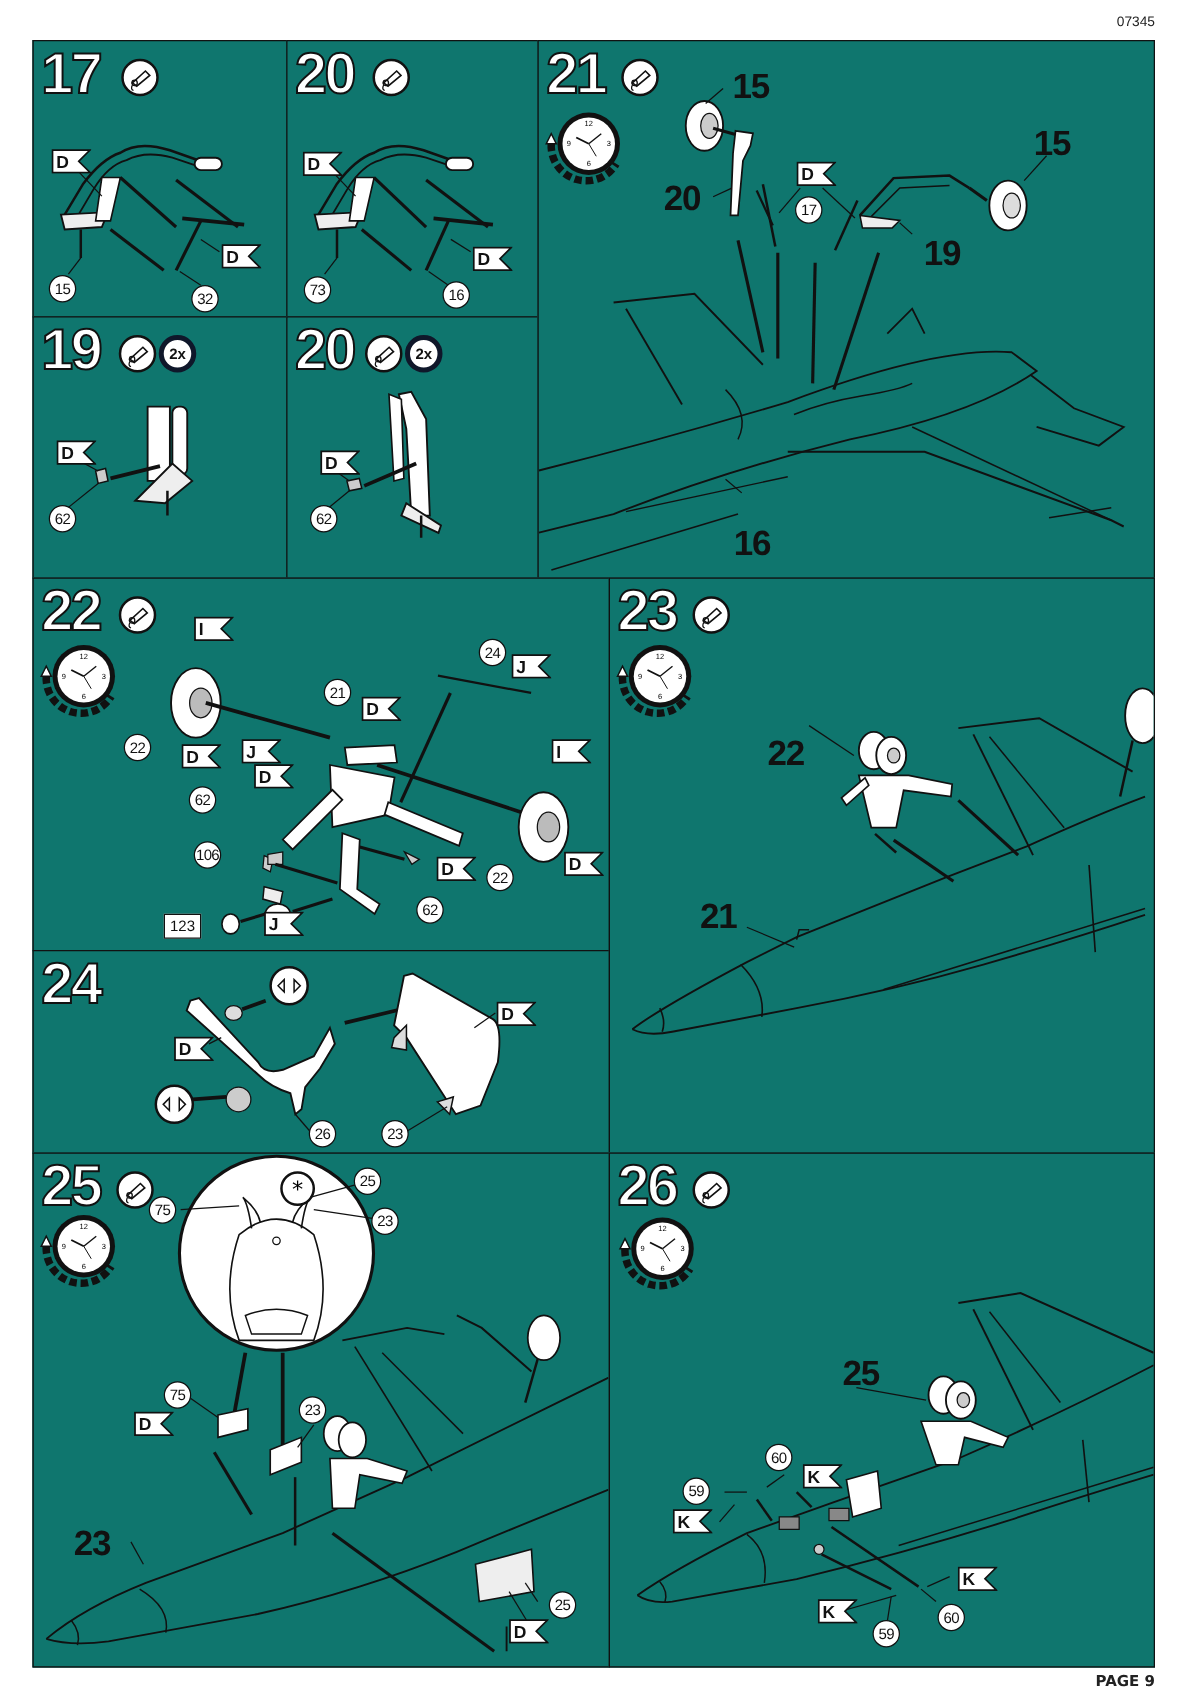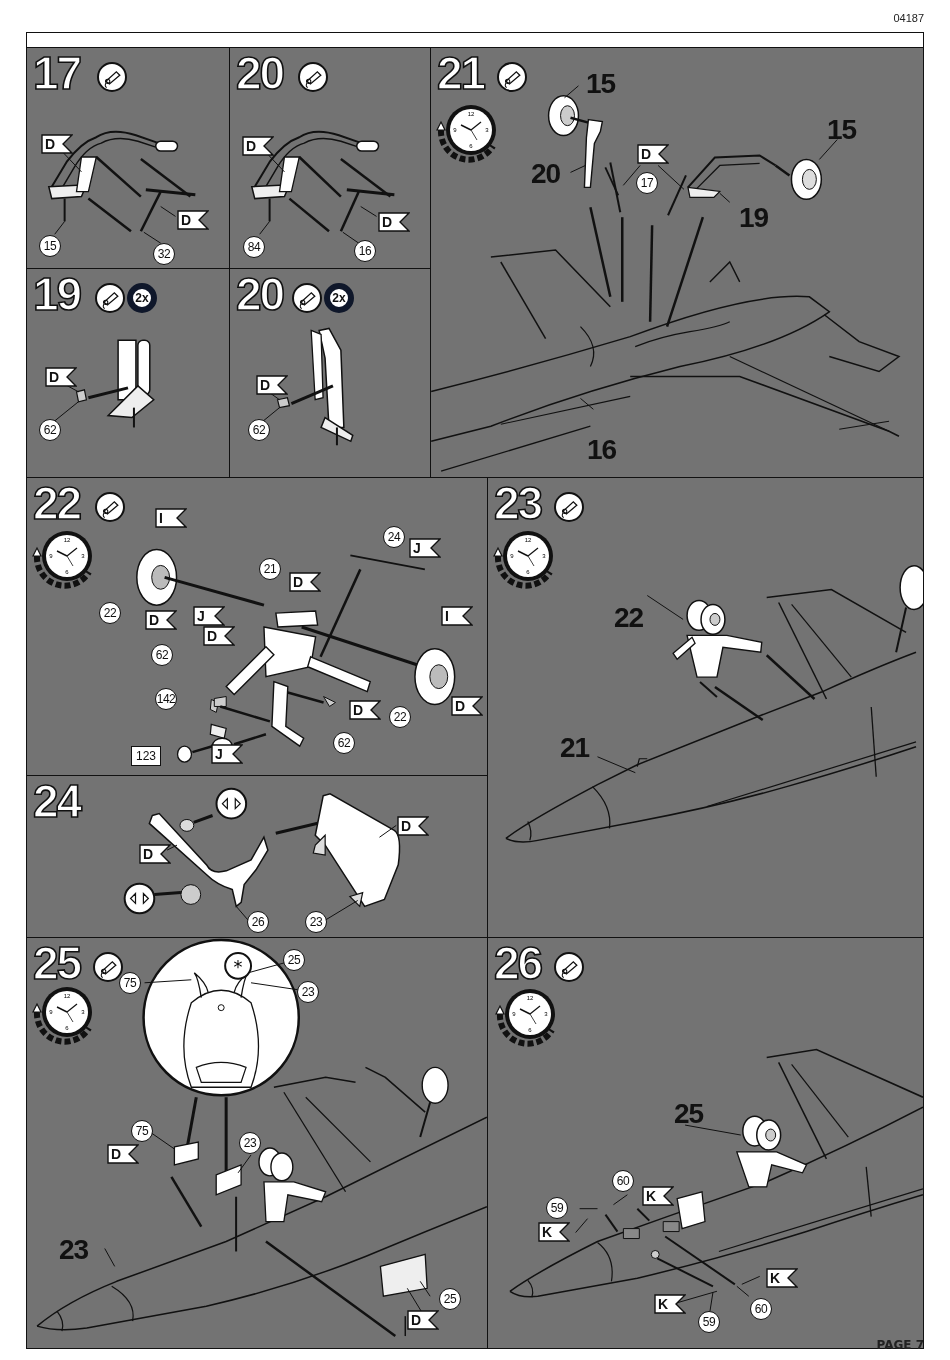--- a/index.html
+++ b/index.html
@@ -1,39 +1,39 @@
 <!DOCTYPE html>
 <html><head>
 <meta charset="utf-8">
 <style>
   html, body { margin:0; padding:0; background:#ffffff; }
   body { width:950px; height:1360px; position:relative; overflow:hidden; font-family:"Liberation Sans", sans-serif; color:#111; }
   .doc-code { position:absolute; right:26px; top:12px; font-size:11px; font-family:"Liberation Sans", sans-serif; color:#222; }
   .page-num { position:absolute; right:26px; bottom:8px; font-size:12px; font-weight:bold; font-family:"DejaVu Sans", sans-serif; color:#222; }
   .frame { position:absolute; left:26px; top:32px; width:898px; height:1302px; border:1.5px solid #111; box-sizing:border-box; }
-  .panel { position:absolute; border:1.5px solid #111; box-sizing:border-box; background:#737373; overflow:hidden;margin-top:15px; }
+  .panel { position:absolute; border:1.5px solid #111; box-sizing:border-box; background:#0f766e; overflow:hidden; }
   .step-num { position:absolute; left:6px; top:2px; font-family:"Liberation Sans", sans-serif; font-size:46px; font-weight:bold; color:#fff;
     -webkit-text-stroke:1.6px #111; letter-spacing:-2px; line-height:1; }
   .glue-icon { position:absolute; width:30px; height:30px; border:2px solid #111; border-radius:50%; box-sizing:border-box; background:#fff; }
   .glue-icon svg { width:100%; height:100%; display:block; }
-  .qty-badge { position:absolute; width:30px; height:30px; border:6px solid #0f172a; border-radius:50%; box-sizing:border-box; font-size:12px; font-weight:bold; display:flex; align-items:center; justify-content:center; background:#fff; }
+  .qty-badge { position:absolute; width:30px; height:30px; border:4px solid #0f172a; border-radius:50%; box-sizing:border-box; font-size:12px; font-weight:bold; display:flex; align-items:center; justify-content:center; background:#fff; }
   .clock-icon { position:absolute; width:68px; height:66px; }
   .part-circle { position:absolute; width:22px; height:22px; border:1.4px solid #111; border-radius:50%; box-sizing:border-box; font-size:12px; display:flex; align-items:center; justify-content:center; background:#fff; letter-spacing:-0.5px; }
   .part-box { position:absolute; height:20px; padding:0 4px; border:1.4px solid #111; box-sizing:border-box; font-size:12px; display:flex; align-items:center; background:#fff; }
   .flag { position:absolute; height:20px; width:32px; }
   .flag svg { width:100%; height:100%; display:block; }
   .flag span { position:absolute; left:4px; top:0; line-height:20px; font-size:14px; font-weight:bold; }
   .callout { position:absolute; font-size:28px; font-weight:bold; font-family:"Liberation Sans", sans-serif; color:#111; letter-spacing:-1px; }
   .art { position:absolute; left:0; top:0; width:100%; height:100%; pointer-events:none; }
   .art * { vector-effect:non-scaling-stroke; }
 </style>
 </head>
 <body>
 
-<div class="doc-code">04187</div>
+<div class="doc-code">07345</div>
 
 <div class="frame"></div>
 
 <div class="panel" style="left:26px;top:32px;width:204px;height:222px;">
   <div class="step-num">17</div>
   <div class="glue-icon" style="left:70px;top:14px;">
     <svg viewBox="0 0 30 30">
         <path d="M8 20 L20 9 L24 13 L12 23 Z" fill="#fff" stroke="#111" stroke-width="1.5"></path>
         <circle cx="10" cy="20" r="2.5" fill="none" stroke="#111" stroke-width="1.2"></circle>
         <path d="M8 22 Q6 26 9 27" fill="none" stroke="#111" stroke-width="1.2"></path>
@@ -103,21 +103,21 @@
         <path d="M1 1 H31 L22 10 L31 19 H1 Z" fill="#fff" stroke="#111" stroke-width="1.4"></path>
       </svg>
       <span>D</span>
     </div>
   <div class="flag" style="left:148px;top:164px;">
       <svg viewBox="0 0 32 20">
         <path d="M1 1 H31 L22 10 L31 19 H1 Z" fill="#fff" stroke="#111" stroke-width="1.4"></path>
       </svg>
       <span>D</span>
     </div>
-  <div class="part-circle" style="left:13px;top:188px;">84</div>
+  <div class="part-circle" style="left:13px;top:188px;">73</div>
   <div class="part-circle" style="left:124px;top:192px;">16</div>
 </div>
 
 <div class="panel" style="left:26px;top:253px;width:204px;height:210px;">
   <div class="step-num">19</div>
   <div class="glue-icon" style="left:68px;top:14px;">
     <svg viewBox="0 0 30 30">
         <path d="M8 20 L20 9 L24 13 L12 23 Z" fill="#fff" stroke="#111" stroke-width="1.5"></path>
         <circle cx="10" cy="20" r="2.5" fill="none" stroke="#111" stroke-width="1.2"></circle>
         <path d="M8 22 Q6 26 9 27" fill="none" stroke="#111" stroke-width="1.2"></path>
@@ -329,21 +329,21 @@
       </svg>
       <span>J</span>
     </div>
   <div class="flag" style="left:176px;top:148px;">
       <svg viewBox="0 0 32 20">
         <path d="M1 1 H31 L22 10 L31 19 H1 Z" fill="#fff" stroke="#111" stroke-width="1.4"></path>
       </svg>
       <span>D</span>
     </div>
   <div class="part-circle" style="left:124px;top:166px;">62</div>
-  <div class="part-circle" style="left:128px;top:210px;">142</div>
+  <div class="part-circle" style="left:128px;top:210px;">106</div>
   <div class="part-box" style="left:104px;top:268px;">123</div>
   <div class="flag" style="left:184px;top:266px;">
       <svg viewBox="0 0 32 20">
         <path d="M1 1 H31 L22 10 L31 19 H1 Z" fill="#fff" stroke="#111" stroke-width="1.4"></path>
       </svg>
       <span>J</span>
     </div>
   <div class="flag" style="left:322px;top:222px;">
       <svg viewBox="0 0 32 20">
         <path d="M1 1 H31 L22 10 L31 19 H1 Z" fill="#fff" stroke="#111" stroke-width="1.4"></path>
@@ -616,13 +616,13 @@
     </div>
   <div class="part-circle" style="left:262px;top:360px;">60</div>
   <div class="flag" style="left:278px;top:330px;">
       <svg viewBox="0 0 32 20">
         <path d="M1 1 H31 L22 10 L31 19 H1 Z" fill="#fff" stroke="#111" stroke-width="1.4"></path>
       </svg>
       <span>K</span>
     </div>
 </div>
 
-<div class="page-num">PAGE 7</div>
+<div class="page-num">PAGE 9</div>
 
 </body></html>

